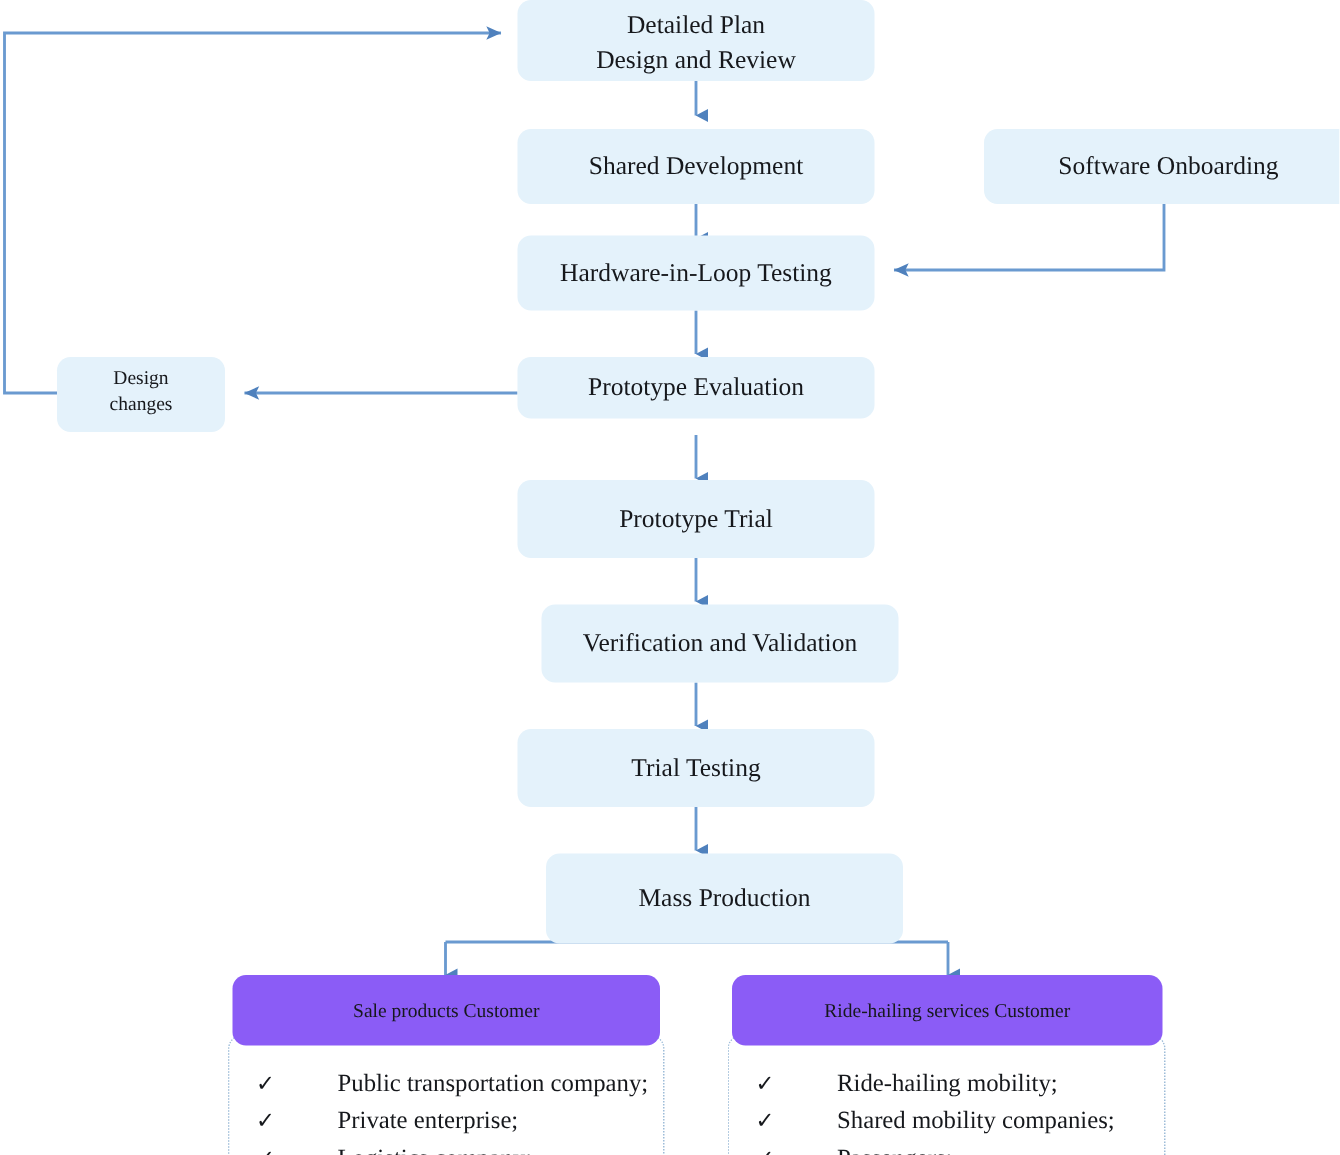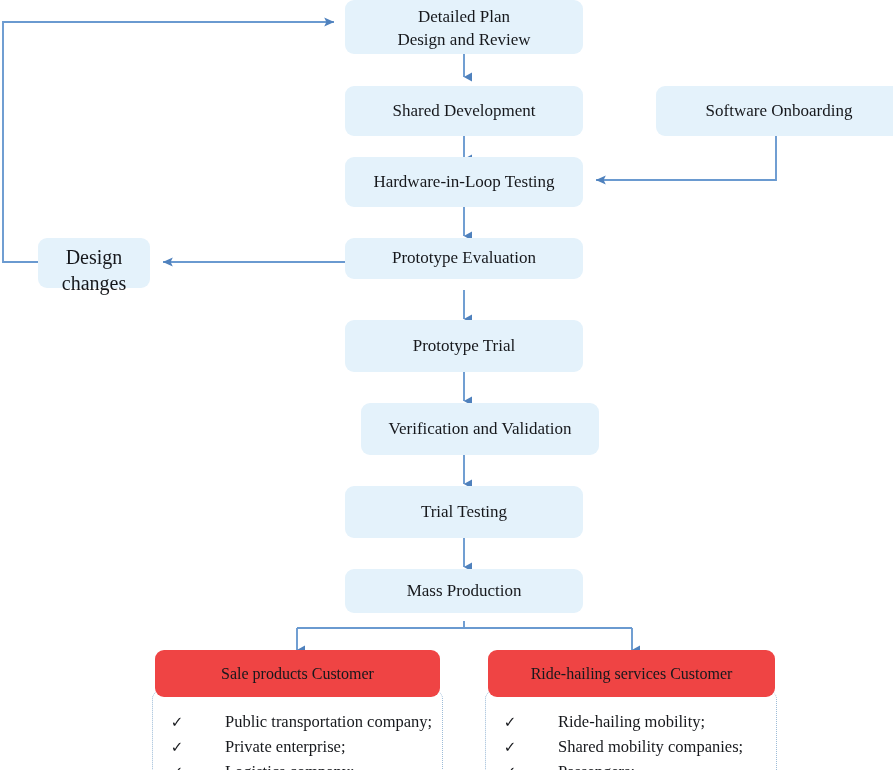--- a/index.html
+++ b/index.html
@@ -42,38 +42,38 @@
     z-index: 3;
   }
   .node .line2 {
     display: block;
   }
   .node.two-line {
     justify-content: flex-start;
     padding: 6px 4px;
   }
   .small-node {
-    font-size: 20px;
+    font-size: 13px;
     line-height: 1.3;
   }
   
   .cust-group {
     position: absolute;
     z-index: 3;
   }
   .cust-head {
     position: absolute;
     left: 3px;
     top: 0;
-    background: #ef4444;
+    background: #8b5cf6;
     border-radius: 9px;
     display: flex;
     align-items: center;
     justify-content: center;
-    font-size: 16px;
+    font-size: 13px;
     color: #16181c;
     box-sizing: border-box;
   }
   .cust-body {
     position: absolute;
     left: 0;
     top: 40px;
     border: 1px dotted #9dbcd8;
     border-radius: 9px;
     background: transparent;
@@ -171,21 +171,21 @@
   </div>
 
   <div class="node" style="left:345px; top:403px; width:238px; height:52px;margin-left:16px;">
     <span>Verification and Validation</span>
   </div>
 
   <div class="node" style="left:345px; top:486px; width:238px; height:52px;">
     <span>Trial Testing</span>
   </div>
 
-  <div class="node" style="left:345px; top:569px; width:238px; height:44px;">
+  <div class="node" style="left:364px; top:569px; width:238px; height:60px;">
     <span>Mass Production</span>
   </div>
 
   <div class="node" style="left:656px; top:86px; width:246px; height:50px;">
     <span>Software Onboarding</span>
   </div>
 
   <div class="node two-line small-node" style="left:38px; top:238px; width:112px; height:50px;">
     <span>Design</span>
     <span class="line2">changes</span>

